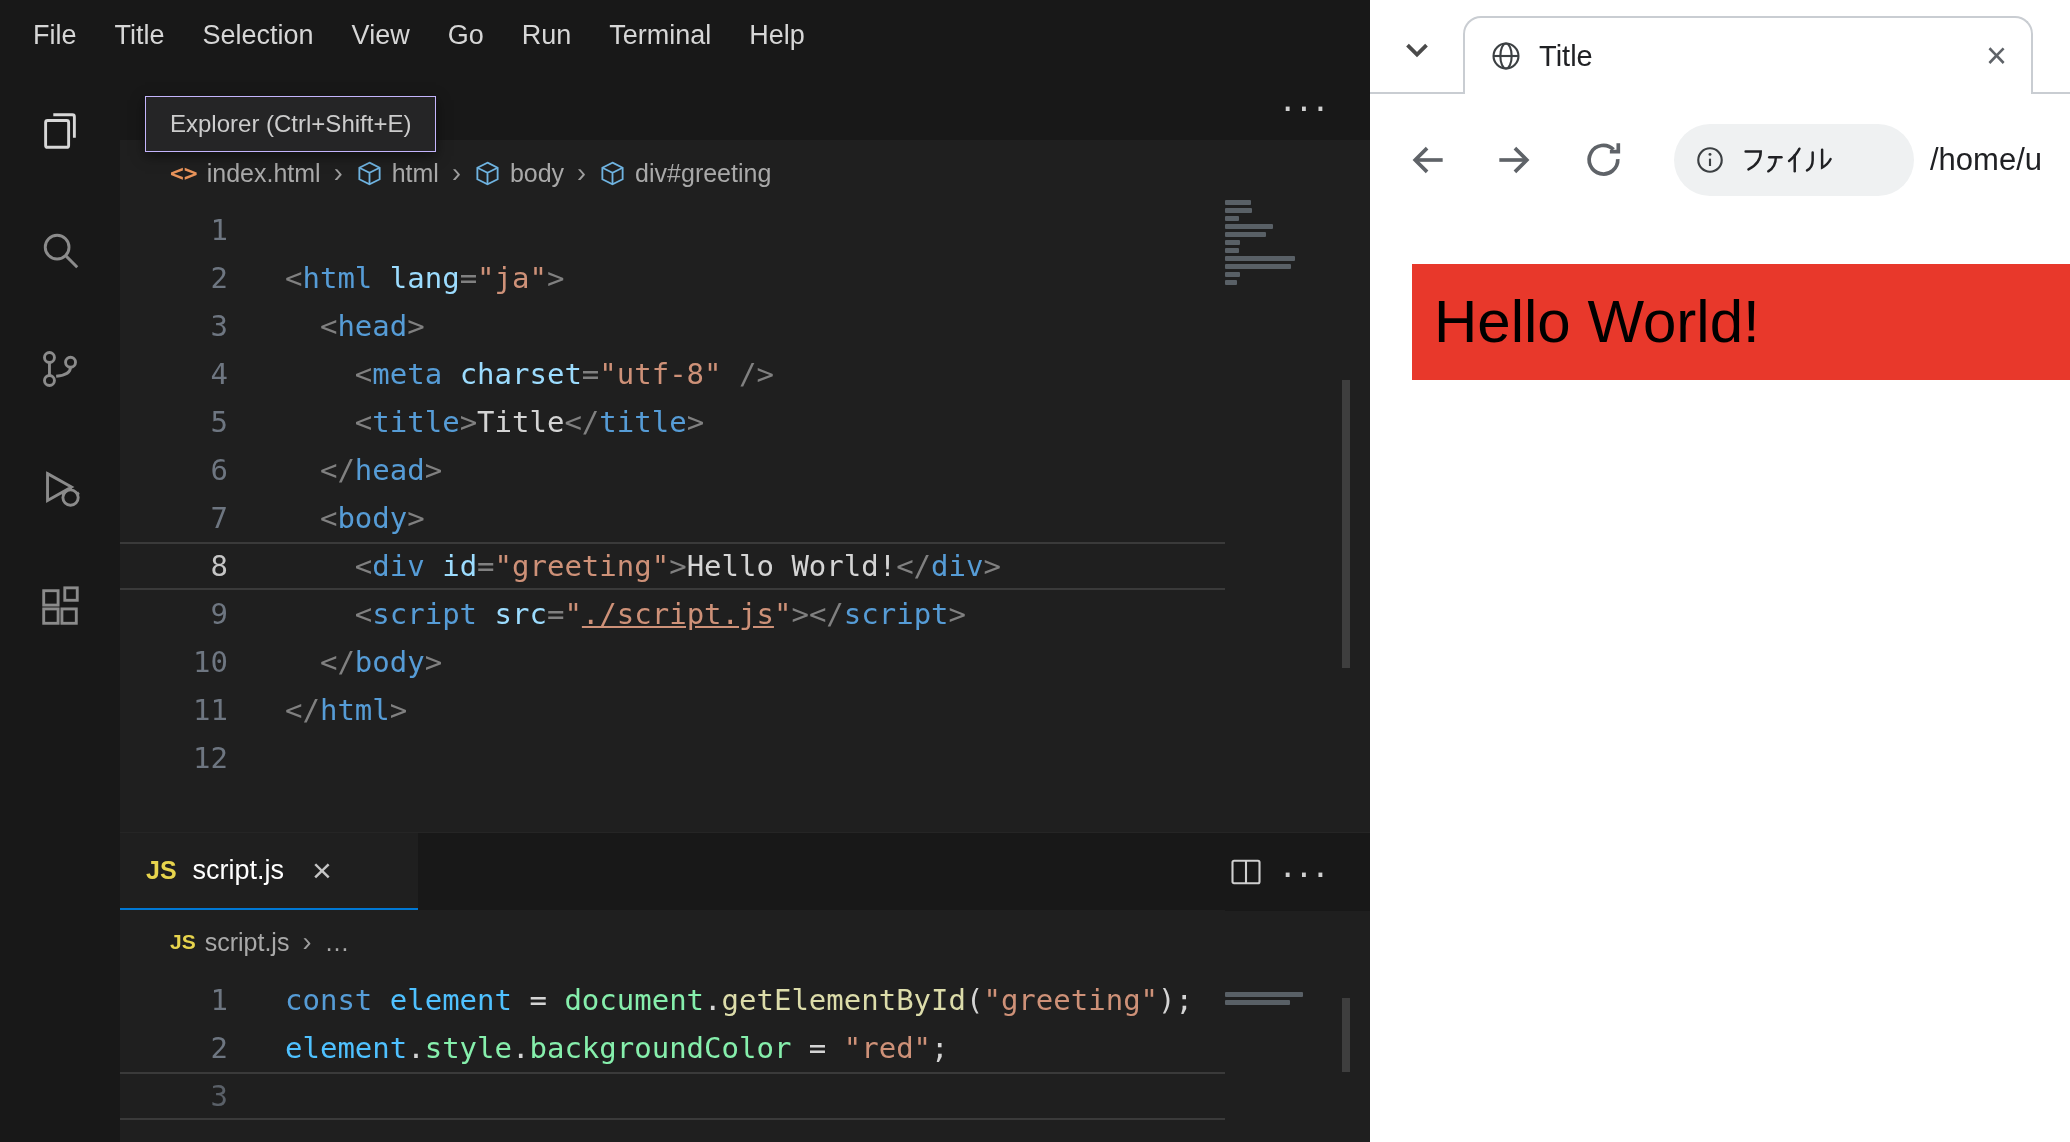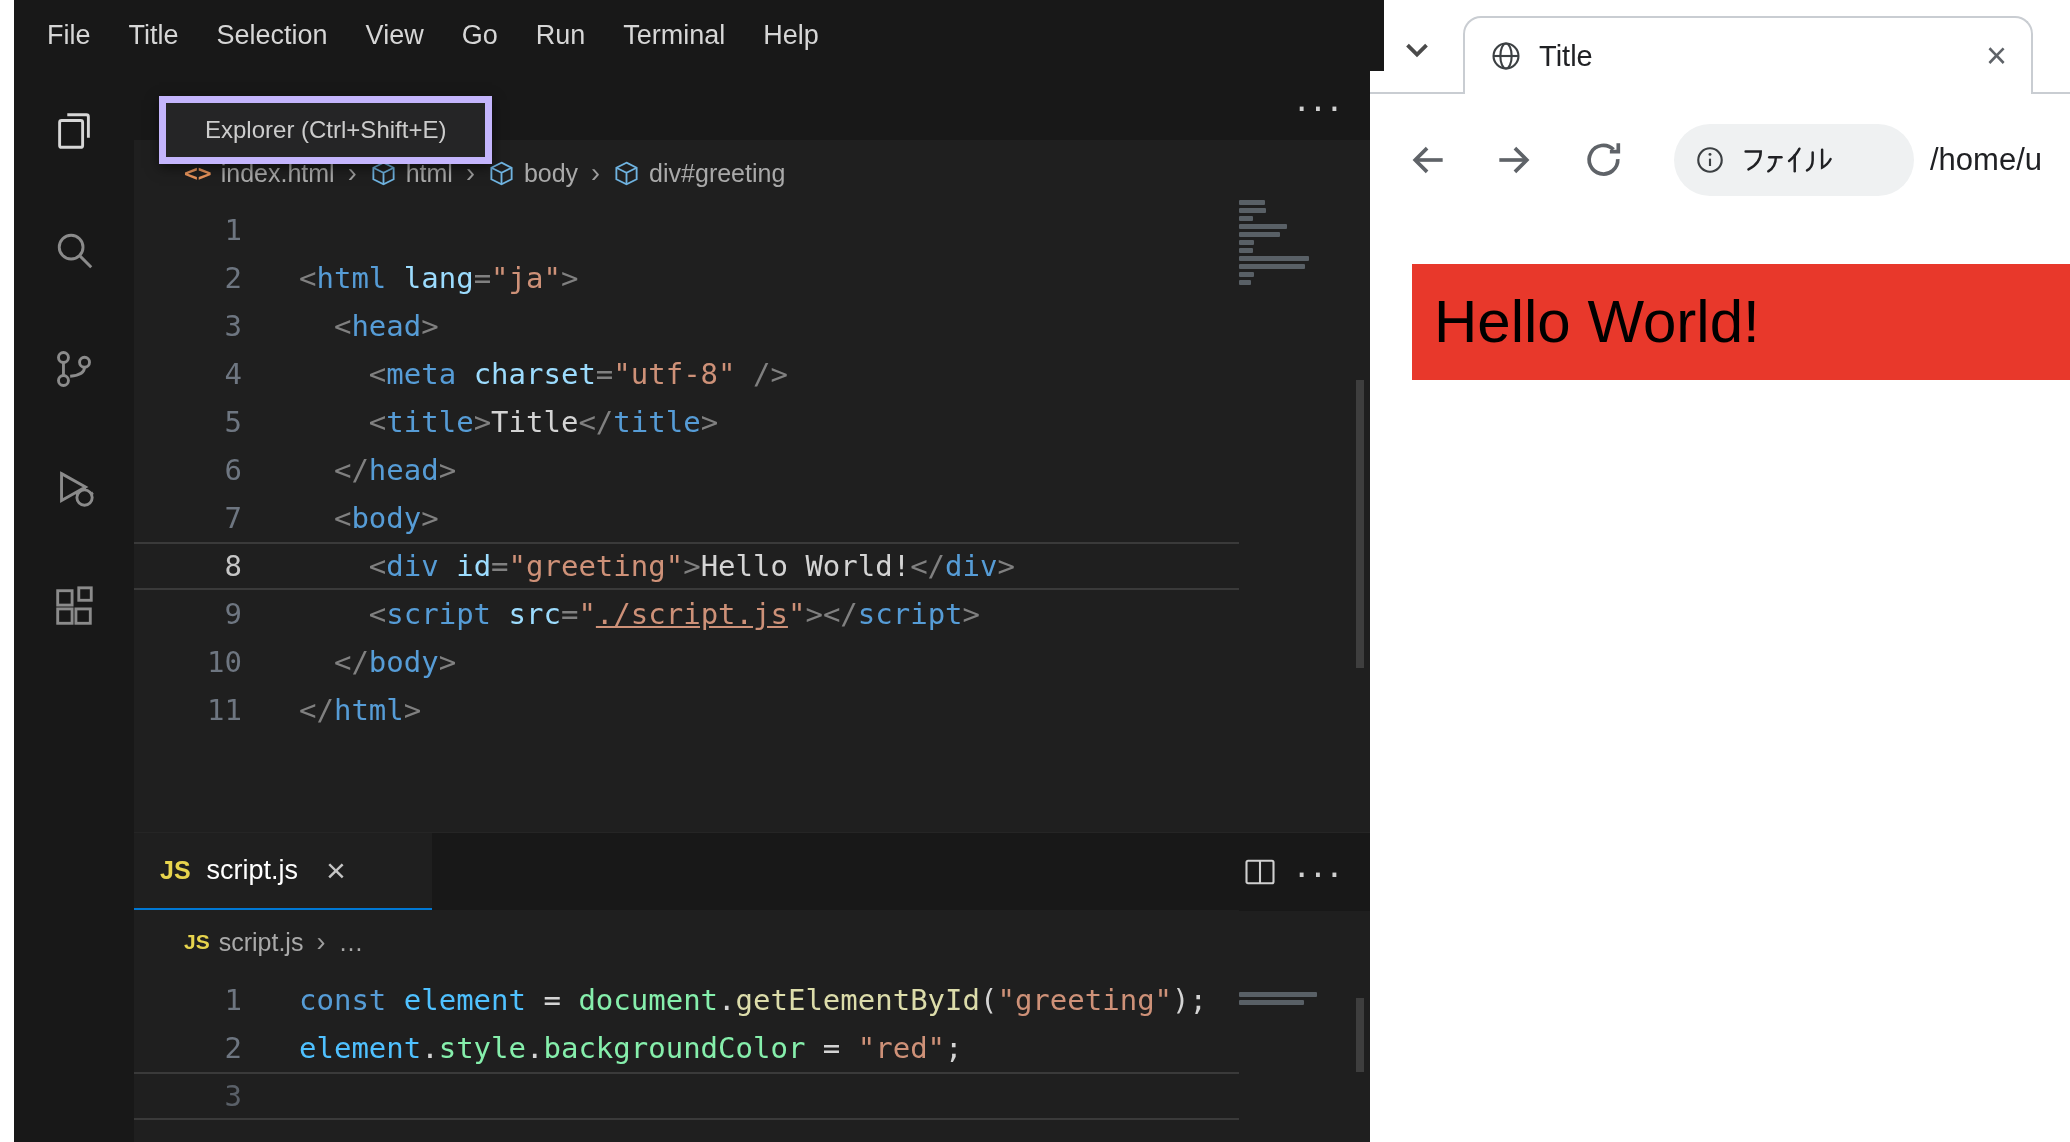--- a/index.html
+++ b/index.html
@@ -1,36 +1,36 @@
 <!DOCTYPE html>
 <html><head>
 <meta charset="utf-8">
 <style>
   html,body{margin:0;padding:0;background:#fff;}
   .screen{position:relative;width:2070px;height:1142px;background:#ffffff;overflow:hidden;
           font-family:"Liberation Sans",sans-serif;}
 
   
-  .vscode{position:absolute;left:14px;top:0;width:1370px;height:1142px;background:#1f1f1f;overflow:hidden;}
+  .vscode{position:absolute;left:0;top:0;width:1370px;height:1142px;background:#1f1f1f;overflow:hidden;}
   .menubar{position:absolute;top:0;left:0;width:1370px;height:71px;background:#181818;
            display:flex;align-items:center;padding-left:14px;z-index:3;}
   .mi{padding:0 19px;font-size:27px;color:#d6d6d6;}
   .activitybar{position:absolute;top:71px;left:0;bottom:0;width:120px;background:#181818;z-index:2;}
   .act{height:119px;display:flex;align-items:center;justify-content:center;color:#8b8b8b;}
   .act.first{color:#d7d7d7;}
   .act svg{width:46px;height:46px;}
 
   .tabbar-top{position:absolute;left:120px;top:71px;width:1250px;height:69px;background:#181818;}
   .tabbar-bot{position:absolute;left:120px;top:832px;width:1250px;height:78px;background:#181818;border-top:1px solid #252525;}
   .more{position:absolute;right:40px;top:50%;transform:translateY(-50%);font-size:40px;letter-spacing:3px;color:#cfcfcf;line-height:0;}
   .split-ico{position:absolute;right:106px;top:50%;transform:translateY(-50%);line-height:0;color:#cfcfcf;}
   .split-ico svg{width:36px;height:36px;}
 
-  .tooltip{position:absolute;left:145px;top:96px;height:54px;line-height:54px;padding:0 39px;
-           background:#252526;border:7px solid #c4b5fd;color:#cccccc;font-size:24px;z-index:6;
+  .tooltip{position:absolute;left:145px;top:96px;height:54px;line-height:54px;padding:0 24px;
+           background:#252526;border:1px solid #c4b5fd;color:#cccccc;font-size:24px;z-index:6;
            box-shadow:0 4px 12px rgba(0,0,0,.5);}
 
   .breadcrumb{position:absolute;display:flex;align-items:center;color:#a9a9a9;font-size:25px;gap:10px;background:#1f1f1f;box-sizing:border-box;}
   .bc-top{left:120px;top:140px;width:1105px;height:66px;padding-left:50px;}
   .bc-bot{left:120px;top:910px;width:1105px;height:64px;padding-left:50px;}
   .bc-item{display:flex;align-items:center;gap:9px;}
   .sep{color:#9d9d9d;font-size:27px;margin:0 3px;}
   .bc-html{color:#e8935a;font-family:"DejaVu Sans Mono",monospace;font-size:23px;font-weight:bold;}
   .bc-cube{width:27px;height:27px;stroke:#6fb3e0;fill:none;stroke-width:1.1;}
   .jsb{color:#e7d44d;font-weight:700;font-size:25px;font-family:"Liberation Sans",sans-serif;}
@@ -214,20 +214,24 @@
           <span class="codetext"><span class="tk-txt">    </span><span class="tk-pt">&lt;</span><span class="tk-tag">script</span><span class="tk-txt"> </span><span class="tk-attr">src</span><span class="tk-pt">=</span><span class="tk-str">"</span><span class="tk-link">./script.js</span><span class="tk-str">"</span><span class="tk-pt">&gt;</span><span class="tk-pt">&lt;/</span><span class="tk-tag">script</span><span class="tk-pt">&gt;</span></span>
         </div>
         <div class="row">
           <span class="ln">10</span>
           <span class="codetext"><span class="tk-txt">  </span><span class="tk-pt">&lt;/</span><span class="tk-tag">body</span><span class="tk-pt">&gt;</span></span>
         </div>
         <div class="row">
           <span class="ln">11</span>
           <span class="codetext"><span class="tk-pt">&lt;/</span><span class="tk-tag">html</span><span class="tk-pt">&gt;</span></span>
         </div>
+        <div class="row">
+          <span class="ln">12</span>
+          <span class="codetext"></span>
+        </div>
       </div>
     <div class="minimap" id="mm-top">
         <div class="mbar" style="width: 26px;"></div>
         <div class="mbar" style="width: 27px;"></div>
         <div class="mbar" style="width: 14px;"></div>
         <div class="mbar" style="width: 48px;"></div>
         <div class="mbar" style="width: 41px;"></div>
         <div class="mbar" style="width: 15px;"></div>
         <div class="mbar" style="width: 14px;"></div>
         <div class="mbar" style="width: 70px;"></div>

